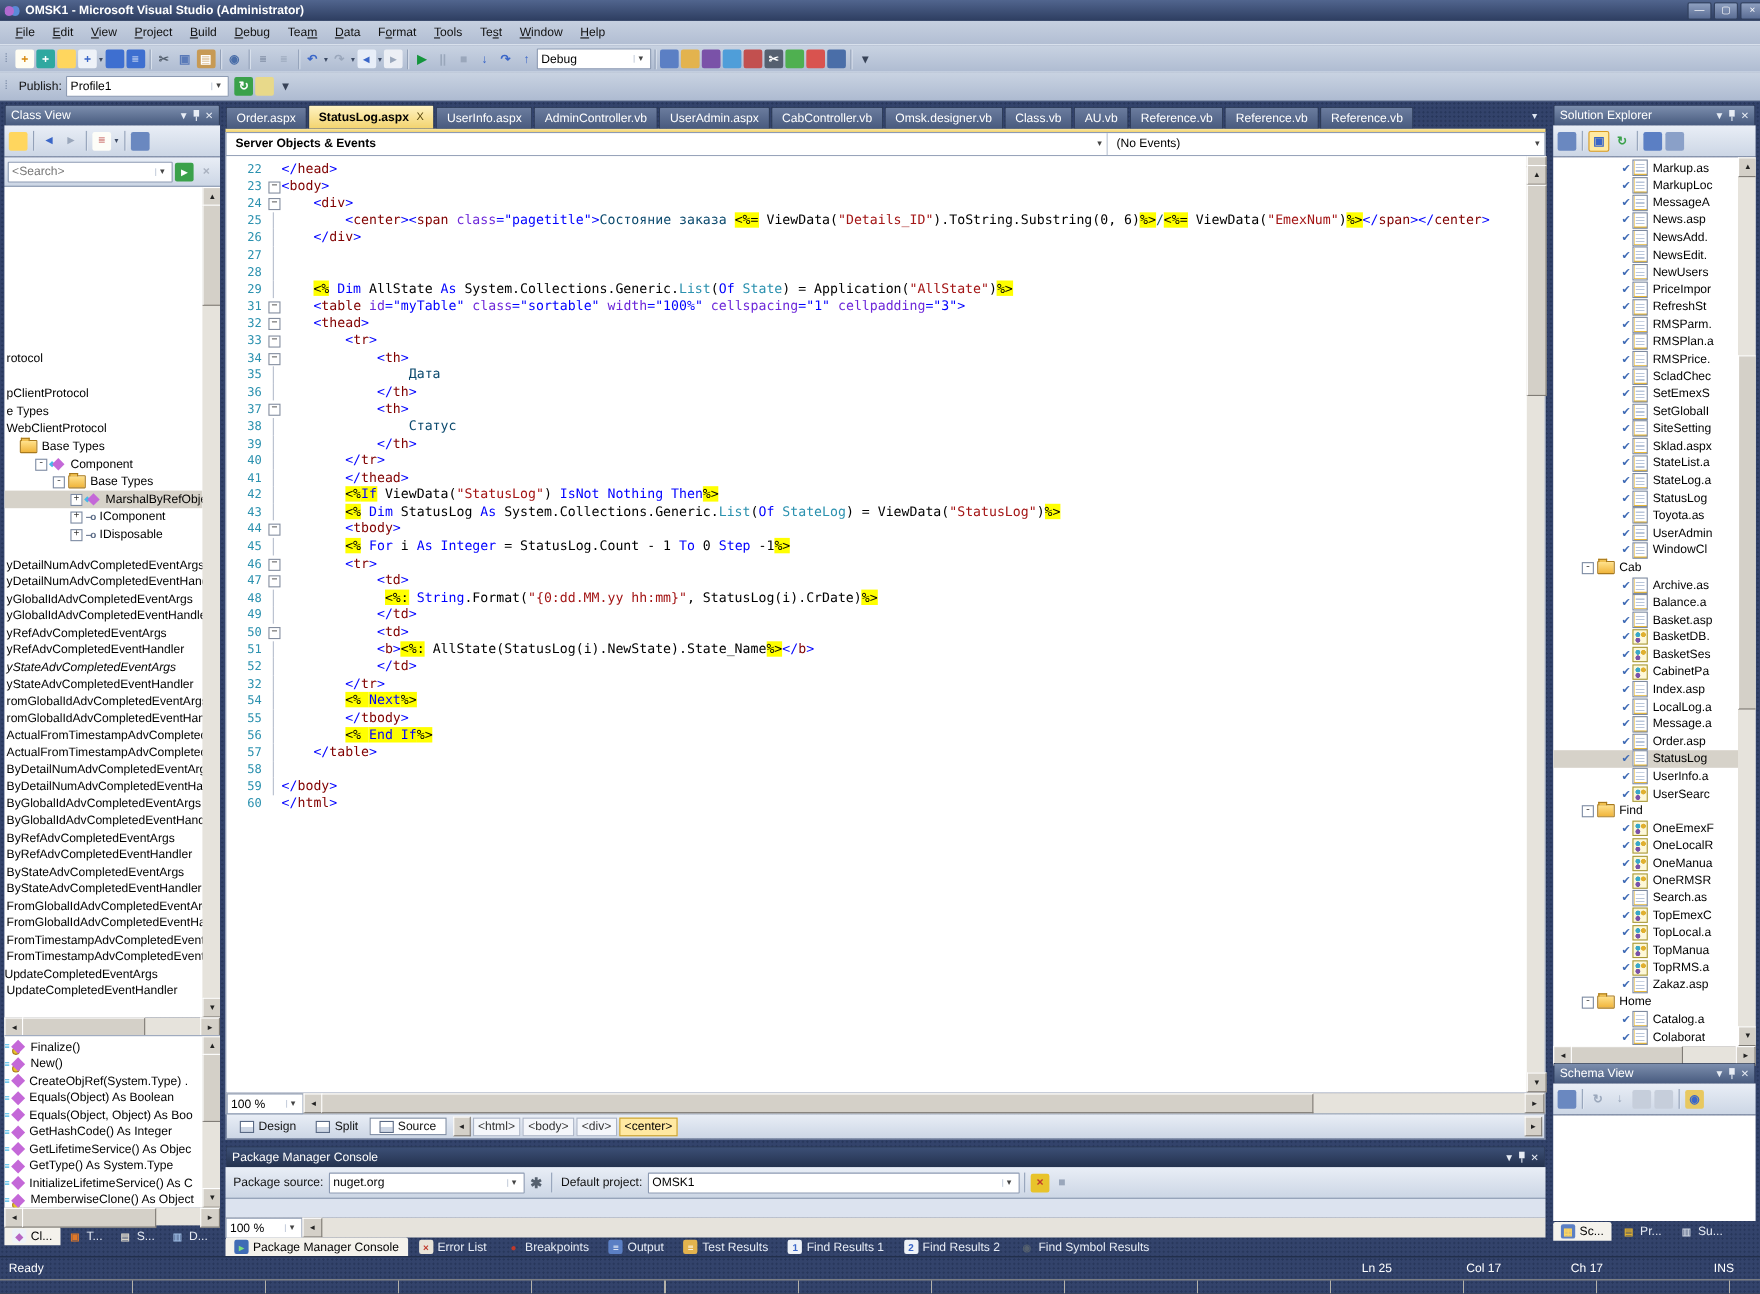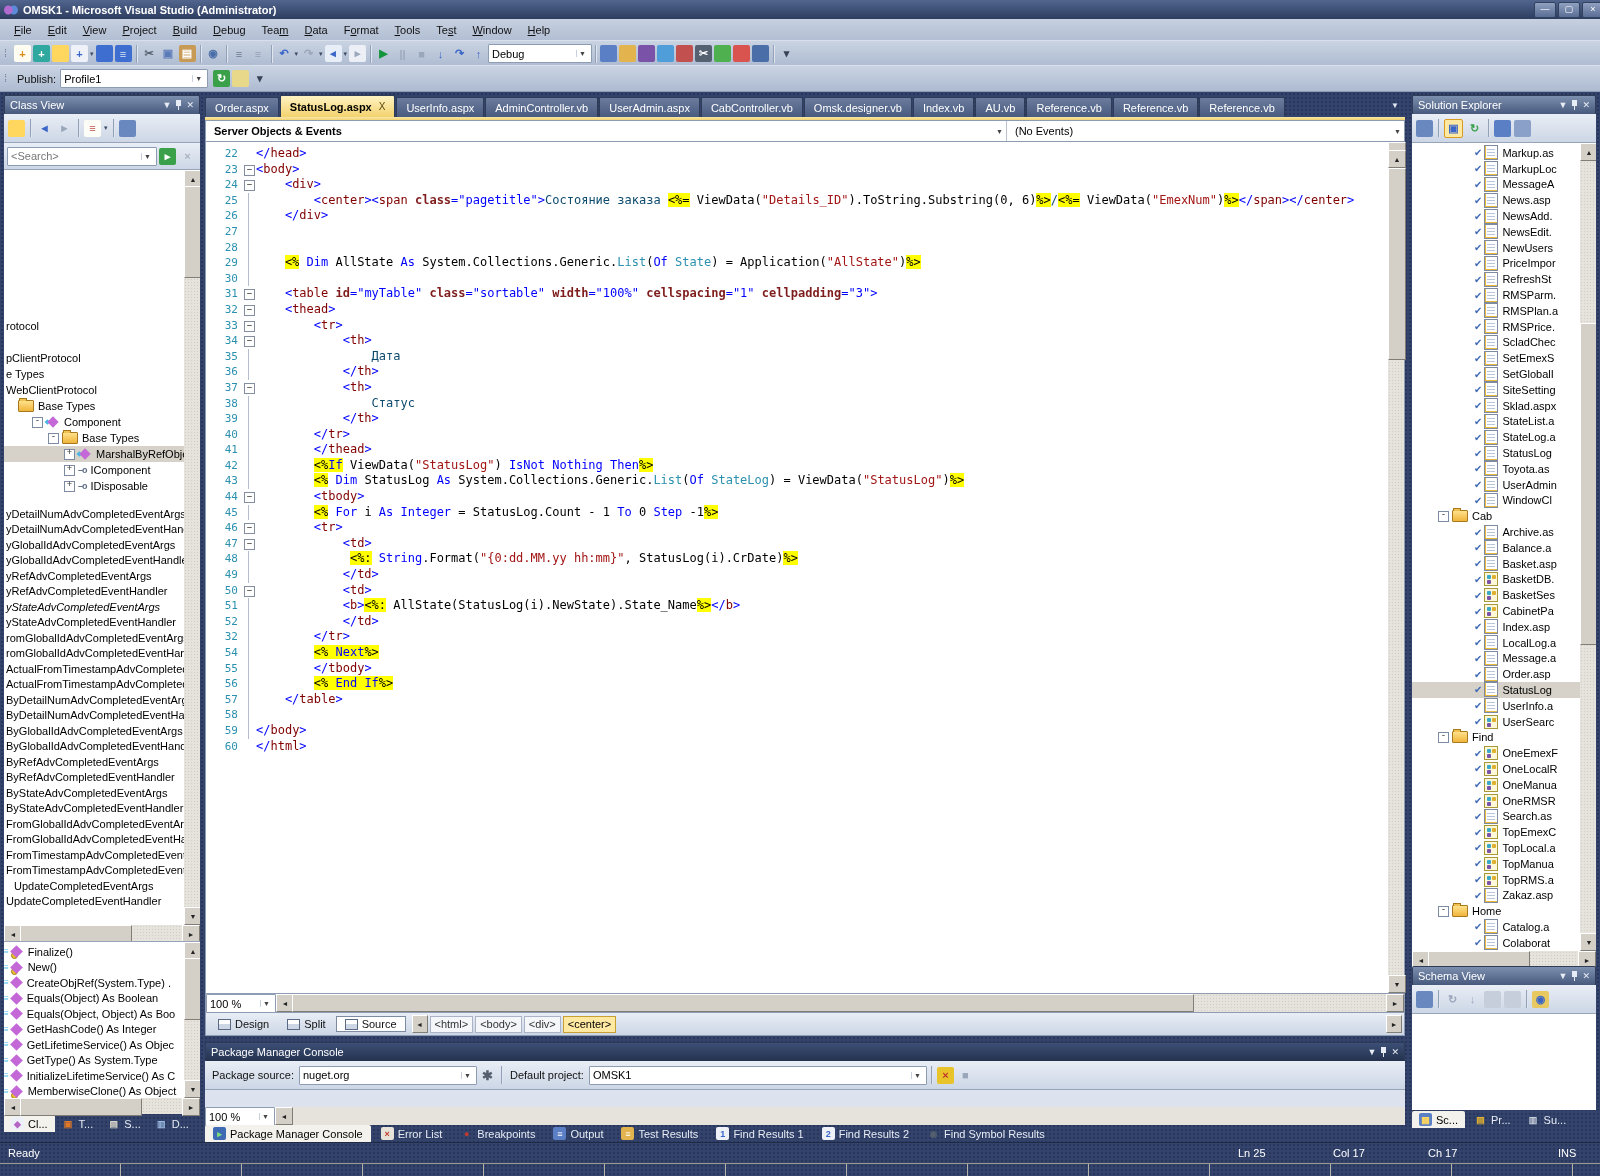--- a/index.html
+++ b/index.html
@@ -85,21 +85,21 @@
   .navcombo .cv{flex:1;padding:0 8px;white-space:nowrap;}
   .navcombo .ca{width:13px;font-size:7px;color:#444;text-align:center;}
   #code{background:#fff;overflow:hidden;font-family:"DejaVu Sans Mono","Liberation Mono",monospace;font-size:12px;}
   .cl{display:flex;height:15.6px;line-height:15.6px;}
   .ln{width:32px;text-align:right;color:#2b91af;flex:none;padding-right:4px;font-size:11px;}
   .fm{width:14px;flex:none;position:relative;}
   .fm .fbox{position:absolute;left:2px;top:3px;width:9px;height:9px;border:1px solid #848ea0;background:#fff;
     color:#333;font-size:9px;line-height:7px;text-align:center;}
   .fm.vl::before{content:"";position:absolute;left:6px;top:0;bottom:0;border-left:1px solid #b5bdcc;}
   .ct{white-space:pre;}
-  .sg-t{color:#800000;}.sg-b{color:#0000ff;}.sg-a{color:#7f1d1d;font-weight:bold;}.sg-v{color:#0000ff;}
+  .sg-t{color:#800000;}.sg-b{color:#0000ff;}.sg-a{color:#6d28d9;}.sg-v{color:#0000ff;}
   .sg-x{color:#0c4a6e;}.sg-k{color:#0000ff;}.sg-y{color:#2b91af;}.sg-s{color:#a31515;}.sg-p{color:#000;}
   .sg-h{color:#000;background:#ffff00;}.sg-hk{color:#0000ff;background:#ffff00;}
   .dssbtn{display:flex;align-items:center;gap:4px;padding:1px 8px;color:#111;}
   .dssbtn.on{background:#fff;border:1px solid #7c8aa2;}
   .dssic{width:11px;height:9px;border:1px solid #5a6a85;background:linear-gradient(#fff 50%,#cdd6e4 50%);}
   .crumbtag{border:1px solid #aab4c6;background:#f4f6fa;padding:0 4px;height:15px;line-height:15px;
     margin-right:2px;color:#333;}
   .crumbtag.hot{background:#ffe9a2;border-color:#c8a030;color:#000;}
   
   .dtab{display:flex;align-items:center;gap:4px;padding:2px 8px;color:#e6ebf4;white-space:nowrap;}
@@ -352,21 +352,21 @@
           </div>
           <div class="trow" style="padding-left: 2px; height: 15.5px;">
             <span>FromGlobalIdAdvCompletedEventHand</span>
           </div>
           <div class="trow" style="padding-left: 2px; height: 15.5px;">
             <span>FromTimestampAdvCompletedEventAr</span>
           </div>
           <div class="trow" style="padding-left: 2px; height: 15.5px;">
             <span>FromTimestampAdvCompletedEventHa</span>
           </div>
-          <div class="trow" style="padding-left: 10px; height: 15.5px;">
+          <div class="trow" style="padding-left: 0; height: 15.5px;">
             <span>UpdateCompletedEventArgs</span>
           </div>
           <div class="trow" style="padding-left: 2px; height: 15.5px;">
             <span>UpdateCompletedEventHandler</span>
           </div>
         </div>
 
       <div class="sb abs" style="right:0;top:0;width:16px;height:755px">
         <div class="sba abs" style="left:0;top:0;width:16px;height:16px">▲</div>
         <div class="sbt abs" style="left:0;top:16px;width:16px;height:90px"></div>
@@ -486,21 +486,21 @@
           <span class="etab">
             <span>UserAdmin.aspx</span>
           </span>
           <span class="etab">
             <span>CabController.vb</span>
           </span>
           <span class="etab">
             <span>Omsk.designer.vb</span>
           </span>
           <span class="etab">
-            <span>Index.vb</span>
+            <span>Class.vb</span>
           </span>
           <span class="etab">
             <span>AU.vb</span>
           </span>
           <span class="etab">
             <span>Reference.vb</span>
           </span>
           <span class="etab">
             <span>Reference.vb</span>
           </span>
@@ -560,25 +560,20 @@
           </div>
           <div class="cl">
             <span class="ln">28</span>
             <span class="fm vl"></span>
             <span class="ct" style="padding-left: 0ch;"></span>
           </div>
           <div class="cl">
             <span class="ln">29</span>
             <span class="fm vl"></span>
             <span class="ct" style="padding-left: 4ch;"><span class="sg-h">&lt;%</span><span class="sg-k"> Dim</span><span class="sg-p"> AllState </span><span class="sg-k">As</span><span class="sg-p"> System.Collections.Generic.</span><span class="sg-y">List</span><span class="sg-p">(</span><span class="sg-k">Of</span><span class="sg-y"> State</span><span class="sg-p">) = Application(</span><span class="sg-s">"AllState"</span><span class="sg-p">)</span><span class="sg-h">%&gt;</span></span>
-          </div>
-          <div class="cl">
-            <span class="ln">30</span>
-            <span class="fm vl"></span>
-            <span class="ct" style="padding-left: 0ch;"></span>
           </div>
           <div class="cl">
             <span class="ln">31</span>
             <span class="fm">
               <span class="fbox">−</span>
             </span>
             <span class="ct" style="padding-left: 4ch;"><span class="sg-b">&lt;</span><span class="sg-t">table</span><span class="sg-a"> id</span><span class="sg-v">="myTable"</span><span class="sg-a"> class</span><span class="sg-v">="sortable"</span><span class="sg-a"> width</span><span class="sg-v">="100%"</span><span class="sg-a"> cellspacing</span><span class="sg-v">="1"</span><span class="sg-a"> cellpadding</span><span class="sg-v">="3"</span><span class="sg-b">&gt;</span></span>
           </div>
           <div class="cl">
             <span class="ln">32</span>

